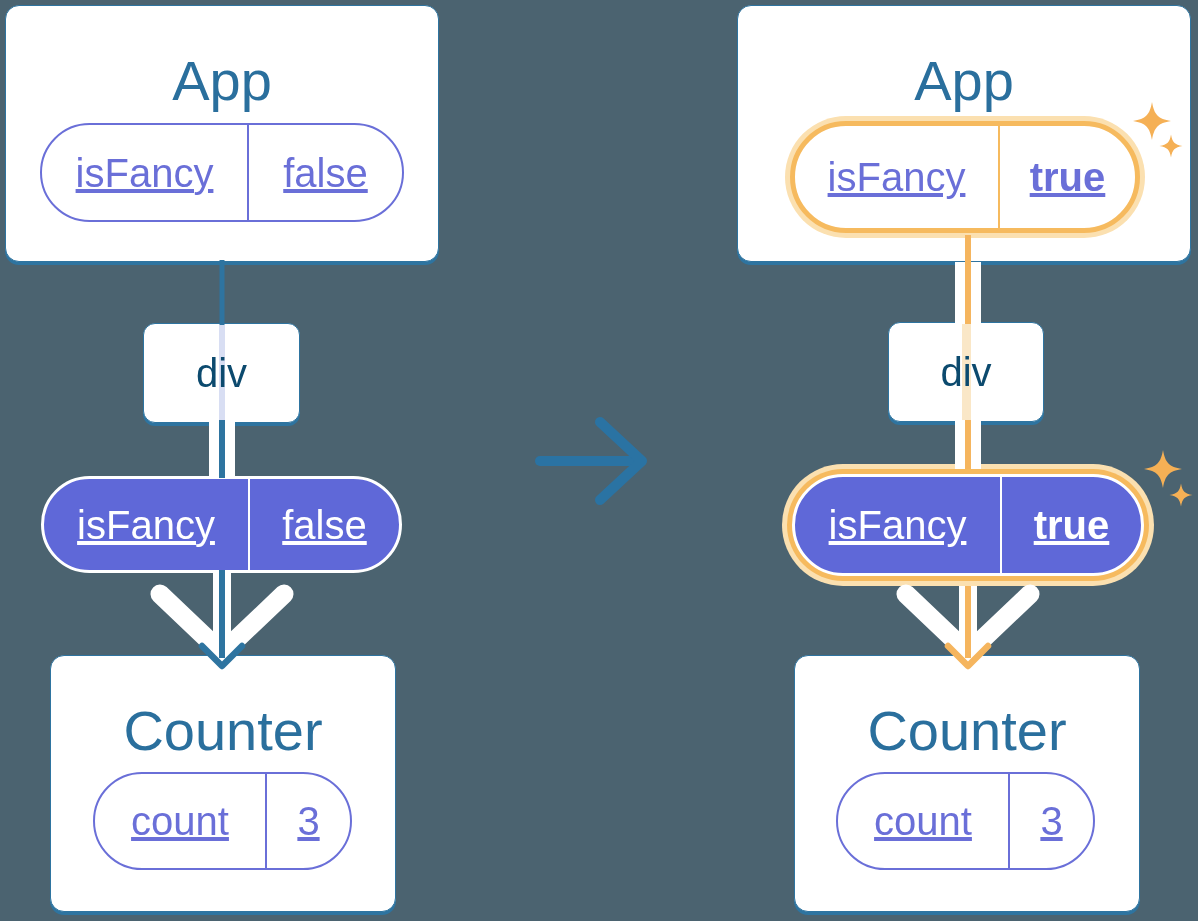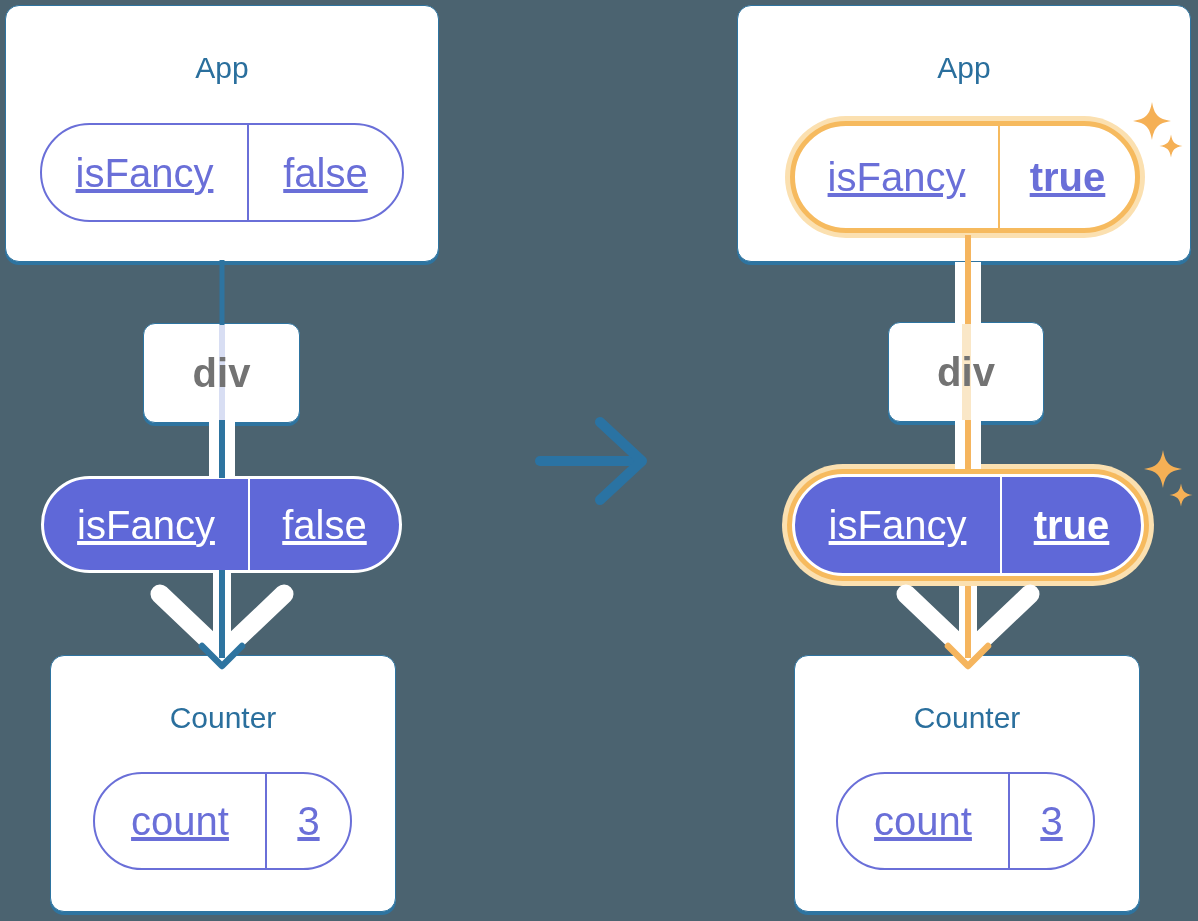--- a/index.html
+++ b/index.html
@@ -8,21 +8,21 @@
     background:#4B6370;
     font-family:"Liberation Sans", sans-serif;
   }
   .card{
     position:absolute; background:#ffffff;
     border:1.5px solid #2E74A0; border-radius:14px;
     box-shadow:0 3px 0 #2E74A0; box-sizing:border-box;
   }
   .card-title{
     position:absolute; top:47px; left:0; right:0; text-align:center;
-    font-size:30px; line-height:1; font-weight:500; color:#2A6F9D;
+    font-size:56px; line-height:1; font-weight:500; color:#2A6F9D;
   }
   .pill{
     position:absolute; display:flex; border-radius:70px; box-sizing:border-box;
     overflow:hidden;
   }
   .cell{display:flex; align-items:center; justify-content:center; font-size:40px; line-height:1;text-decoration:underline;}
   .outline-pill{background:#fff; border:2.5px solid #6A6FD8; color:#6A6FD8;}
   .outline-pill .cell-name{border-right:2px solid #6A6FD8;}
   .solid-pill{background:#5F68D8; border:3px solid #ffffff; color:#ffffff;}
   .solid-pill .cell-name{border-right:2.5px solid #ffffff;}
@@ -33,21 +33,21 @@
   .fancy-outline .cell-name{border-right:2px solid #F6BA5E;}
   .fancy-solid{
     background:#5F68D8; border:3px solid #ffffff; color:#ffffff;
     box-shadow:0 0 0 5px #F6BA5E, 0 0 0 10px #FBE0B0;
   }
   .fancy-solid .cell-name{border-right:2.5px solid #ffffff;}
   .bold{font-weight:700;}
   .stripe{position:absolute; top:1px; bottom:1px;}
   .div-label{
     position:absolute; inset:0; display:flex; align-items:center; justify-content:center;
-    font-size:40px; font-weight:700; color:#737373;
+    font-size:40px; font-weight:400; color:#0c4a6e;
   }
   .overlay{position:absolute; left:0; top:0; z-index:5; pointer-events:none;}
 </style>
 </head>
 <body>
 
 <div class="canvas">
 
   <div class="card" style="left:5px; top:5px; width:434px; height:257px;">
     <div class="card-title">App</div>

